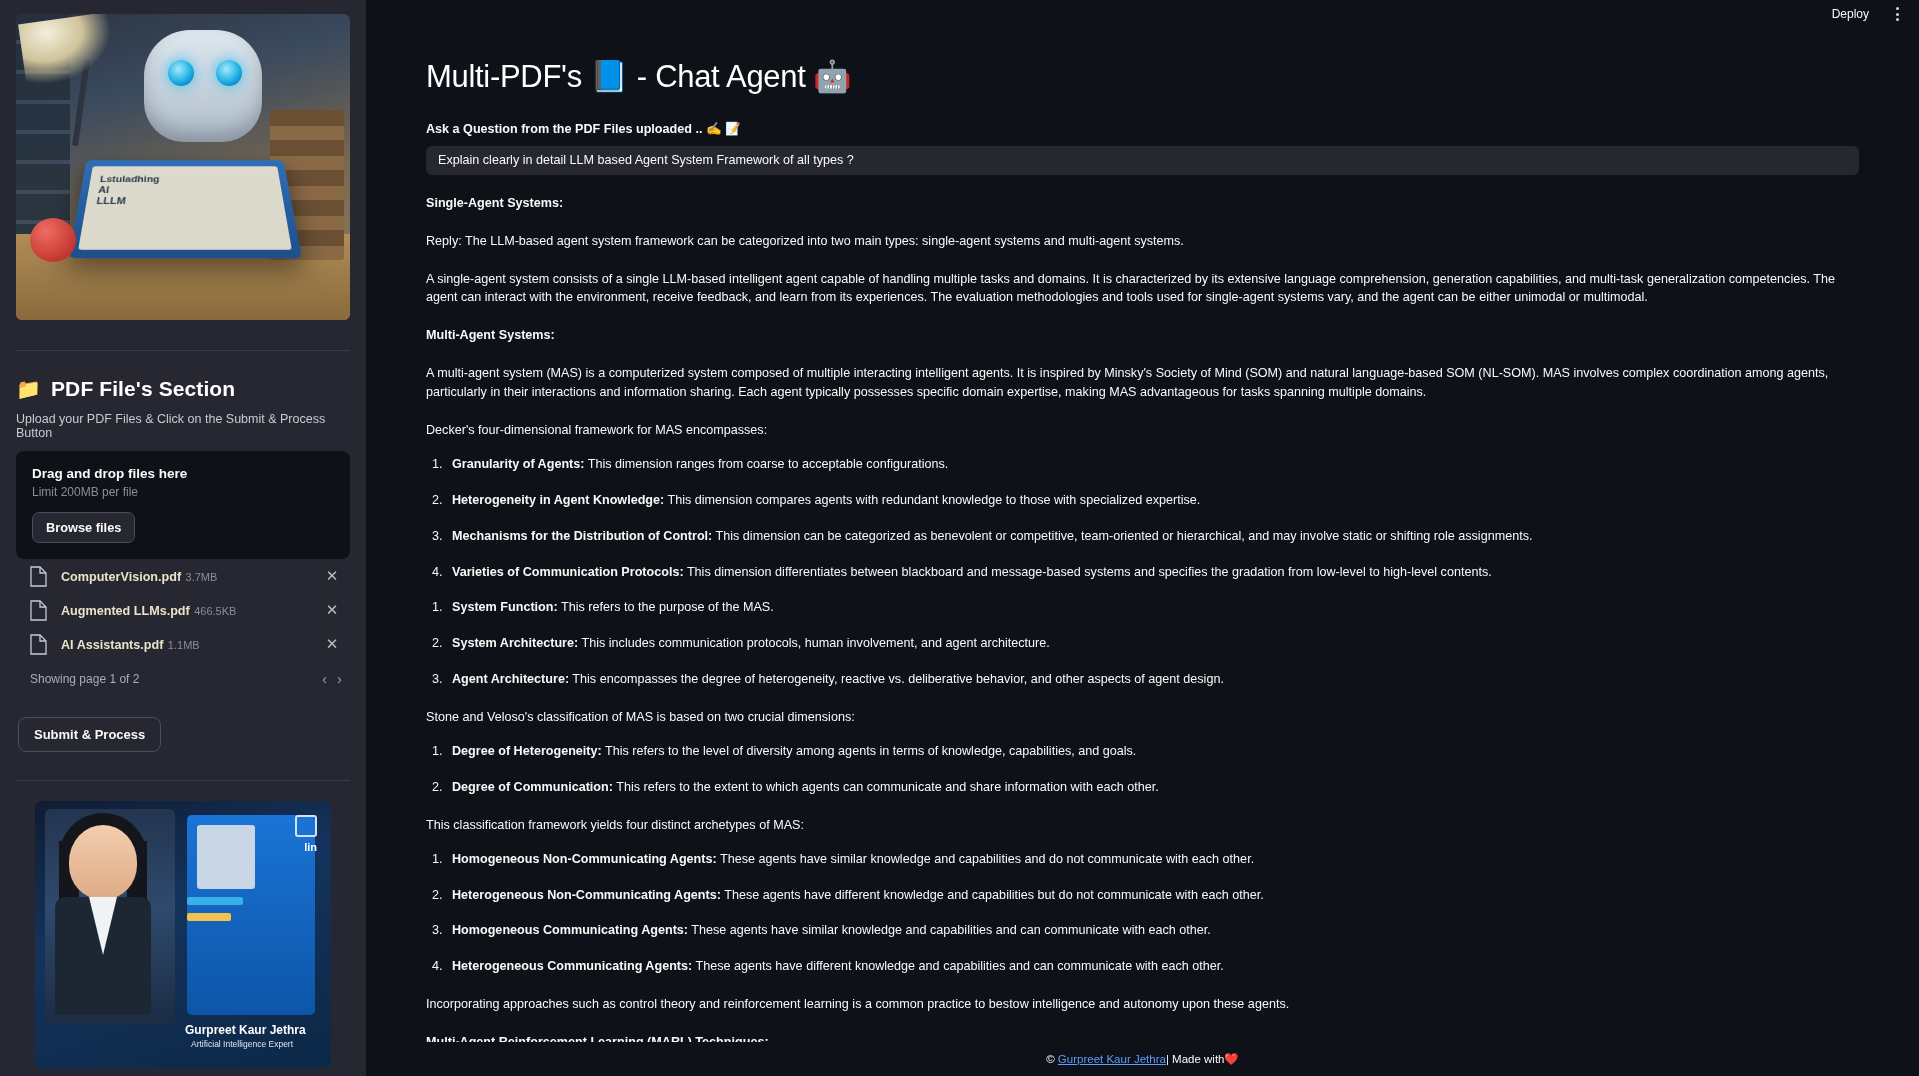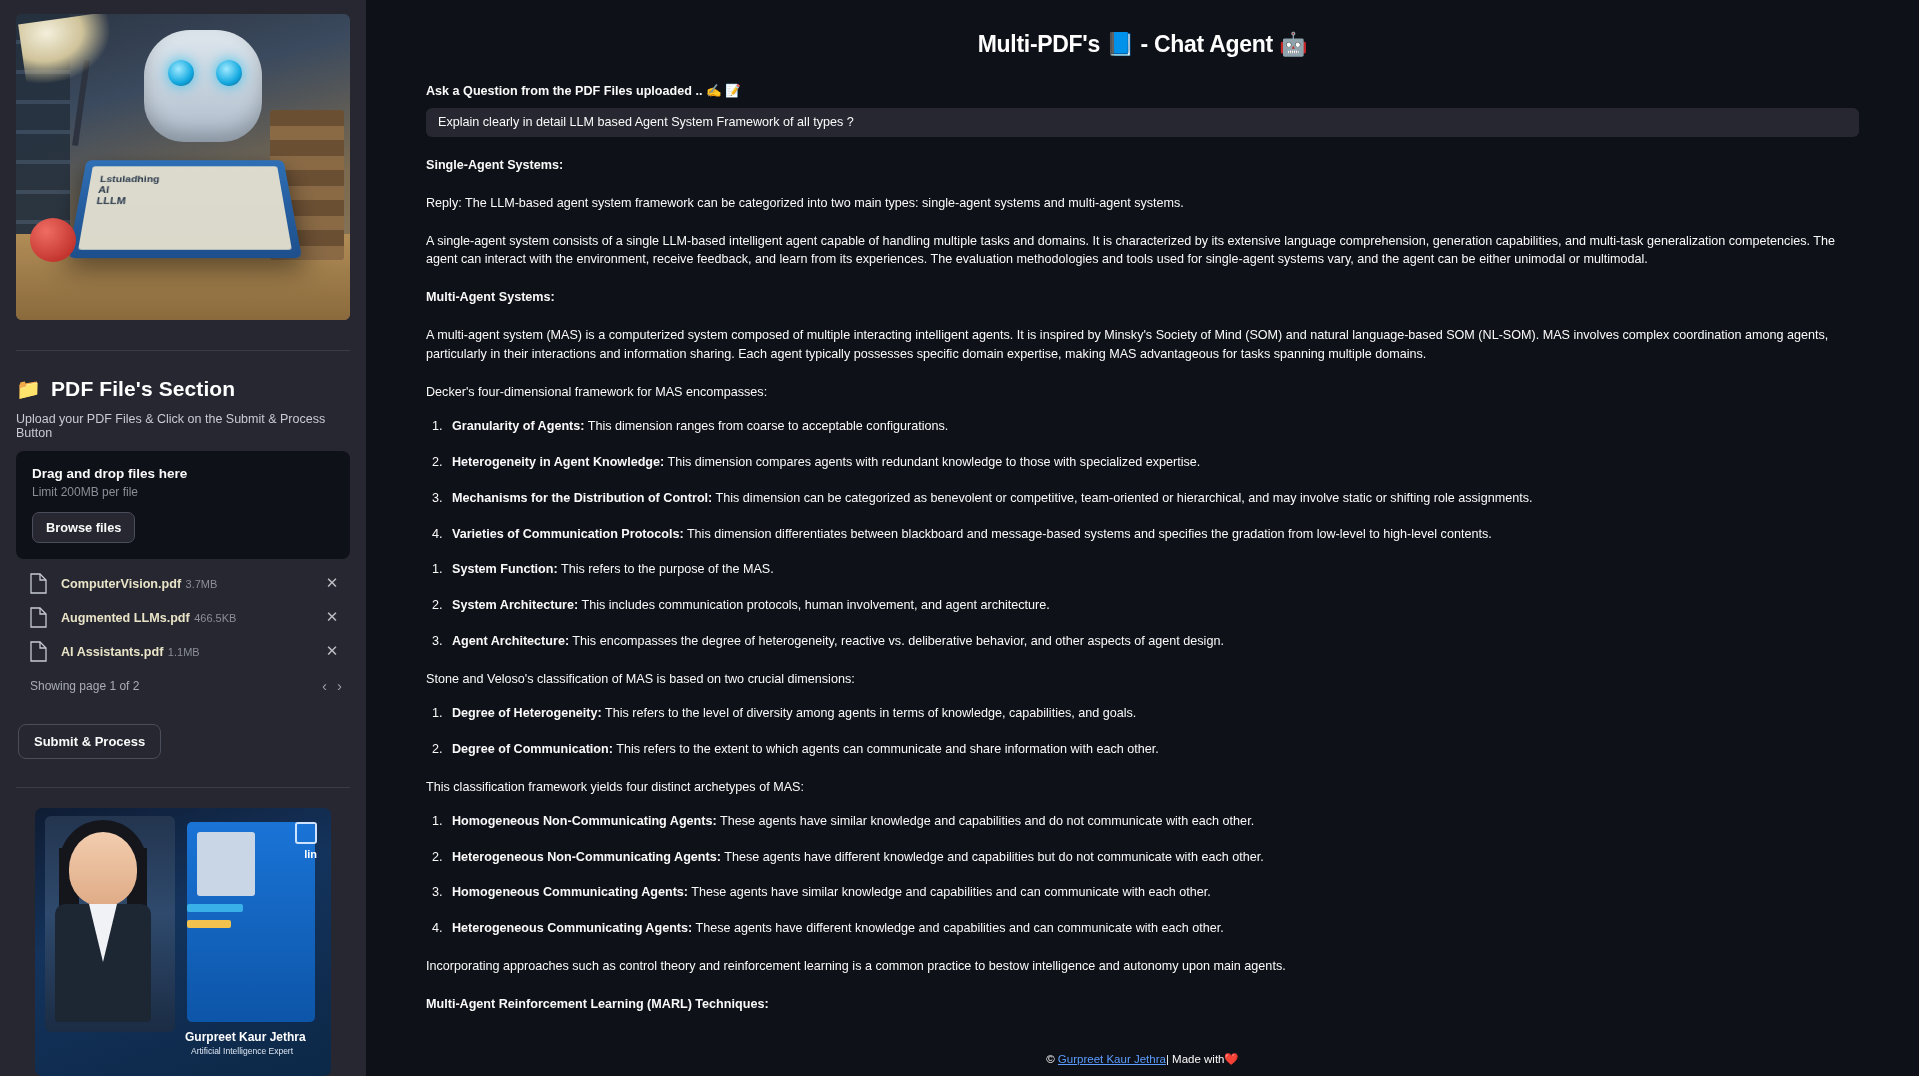--- a/index.html
+++ b/index.html
@@ -76,21 +76,21 @@
   .dz-title { font-size:13.5px; font-weight:700; color:#fafafa; }
   .dz-sub { font-size:12px; color:#8b8e98; margin-top:4px; }
   .browse-btn {
     margin-top:13px; display:inline-block;
     border:1px solid #4a4d5a; border-radius:7px;
     background:#262730; color:#fafafa;
     font-size:12.8px; font-weight:600;
     padding:7px 13px; cursor:pointer;
   }
 
-  .file-list { margin-top:7px; }
+  .file-list { margin-top:0; }
   .file-row { display:flex; align-items:center; padding:5px 6px 5px 14px; gap:14px; }
   .file-ico { width:17px; height:21px; flex:0 0 17px; position:relative; }
   .file-ico svg{display:block;}
   .file-meta { flex:1 1 auto; min-width:0; }
   .file-name { font-size:12.6px; color:#e9e4c8; font-weight:600; white-space:nowrap; overflow:hidden; text-overflow:ellipsis; }
   .file-size { font-size:11px; color:#8b8e98; margin-top:1px; }
   .file-x { width:24px; height:24px; flex:0 0 24px; display:flex; align-items:center; justify-content:center;
             color:#d6d8de; font-size:15px; cursor:pointer; opacity:.85; }
 
   .pager { display:flex; align-items:center; justify-content:space-between; padding:9px 8px 0 14px;gap:45px; }
@@ -133,21 +133,21 @@
   .pc-sqr{position:absolute;right:14px;top:14px;width:22px;height:22px;border:2px solid #cfe3ff;border-radius:3px;}
 
   
   .main { flex:1 1 auto; height:1076px; overflow:hidden; position:relative; background:#0e1117; }
   .topbar { height:28px; display:flex; align-items:center; justify-content:flex-end; gap:14px; padding-right:14px; }
   .deploy-btn { font-size:12px; color:#fafafa; cursor:pointer; padding:3px 7px; border-radius:4px; }
   .kebab { display:flex; flex-direction:column; gap:2.5px; cursor:pointer; padding:4px 6px; }
   .kebab i { width:3px; height:3px; border-radius:50%; background:#d5d7de; display:block; }
 
   .content { padding: 30px 60px 0 60px; }
-  h1.page-title { font-size:23px; font-weight:700; letter-spacing:-.3px; color:#fff; line-height:1.25;text-align:center; }
+  h1.page-title { font-size:31px; font-weight:400; letter-spacing:-.3px; color:#fff; line-height:1.25; }
   .ask-label { font-size:12.6px; font-weight:700; color:#fafafa; margin-top:24px; }
 
   .q-input {
     margin-top:10px; height:29px; background:#262730; border-radius:6px;
     display:flex; align-items:center; padding:0 12px;
     font-size:12.6px; color:#fafafa; cursor:text;
   }
 
   .para { font-size:12.6px; line-height:1.5; color:#fafafa; margin-top:19px; }
   .para.b { font-weight:700; }
@@ -278,20 +278,28 @@
       </div>
 
       
 
       
     </div>
   </aside>
 
   <main class="main">
 
+    <div class="topbar">
+      <span class="deploy-btn">Deploy</span>
+      <span class="kebab">
+          <i></i>
+          <i></i>
+          <i></i>
+        </span>
+    </div>
 
     <div class="content">
 
       <h1 class="page-title">Multi-PDF's 📘 - Chat Agent 🤖</h1>
 
       <div class="ask-label">Ask a Question from the PDF Files uploaded .. ✍️ 📝</div>
 
       <div class="q-input">
         <span placeholder="Ask a Question from the PDF Files uploaded .. ">Explain clearly in detail  LLM based Agent System Framework of all types ?</span>
       </div>
@@ -325,21 +333,21 @@
       </ol>
 
       <div class="para">This classification framework yields four distinct archetypes of MAS:</div>
       <ol class="list">
         <li><b>Homogeneous Non-Communicating Agents:</b><span> These agents have similar knowledge and capabilities and do not communicate with each other.</span></li>
         <li><b>Heterogeneous Non-Communicating Agents:</b><span> These agents have different knowledge and capabilities but do not communicate with each other.</span></li>
         <li><b>Homogeneous Communicating Agents:</b><span> These agents have similar knowledge and capabilities and can communicate with each other.</span></li>
         <li><b>Heterogeneous Communicating Agents:</b><span> These agents have different knowledge and capabilities and can communicate with each other.</span></li>
       </ol>
 
-      <div class="para">Incorporating approaches such as control theory and reinforcement learning is a common practice to bestow intelligence and autonomy upon main agents.</div>
+      <div class="para">Incorporating approaches such as control theory and reinforcement learning is a common practice to bestow intelligence and autonomy upon these agents.</div>
 
       <div class="para b">Multi-Agent Reinforcement Learning (MARL) Techniques:</div>
 
     </div>
 
     <div class="footer">
       <span>©</span>&nbsp;
       <a href="#">Gurpreet Kaur Jethra</a>
       <span> | Made with </span>
       <span>❤️</span>

